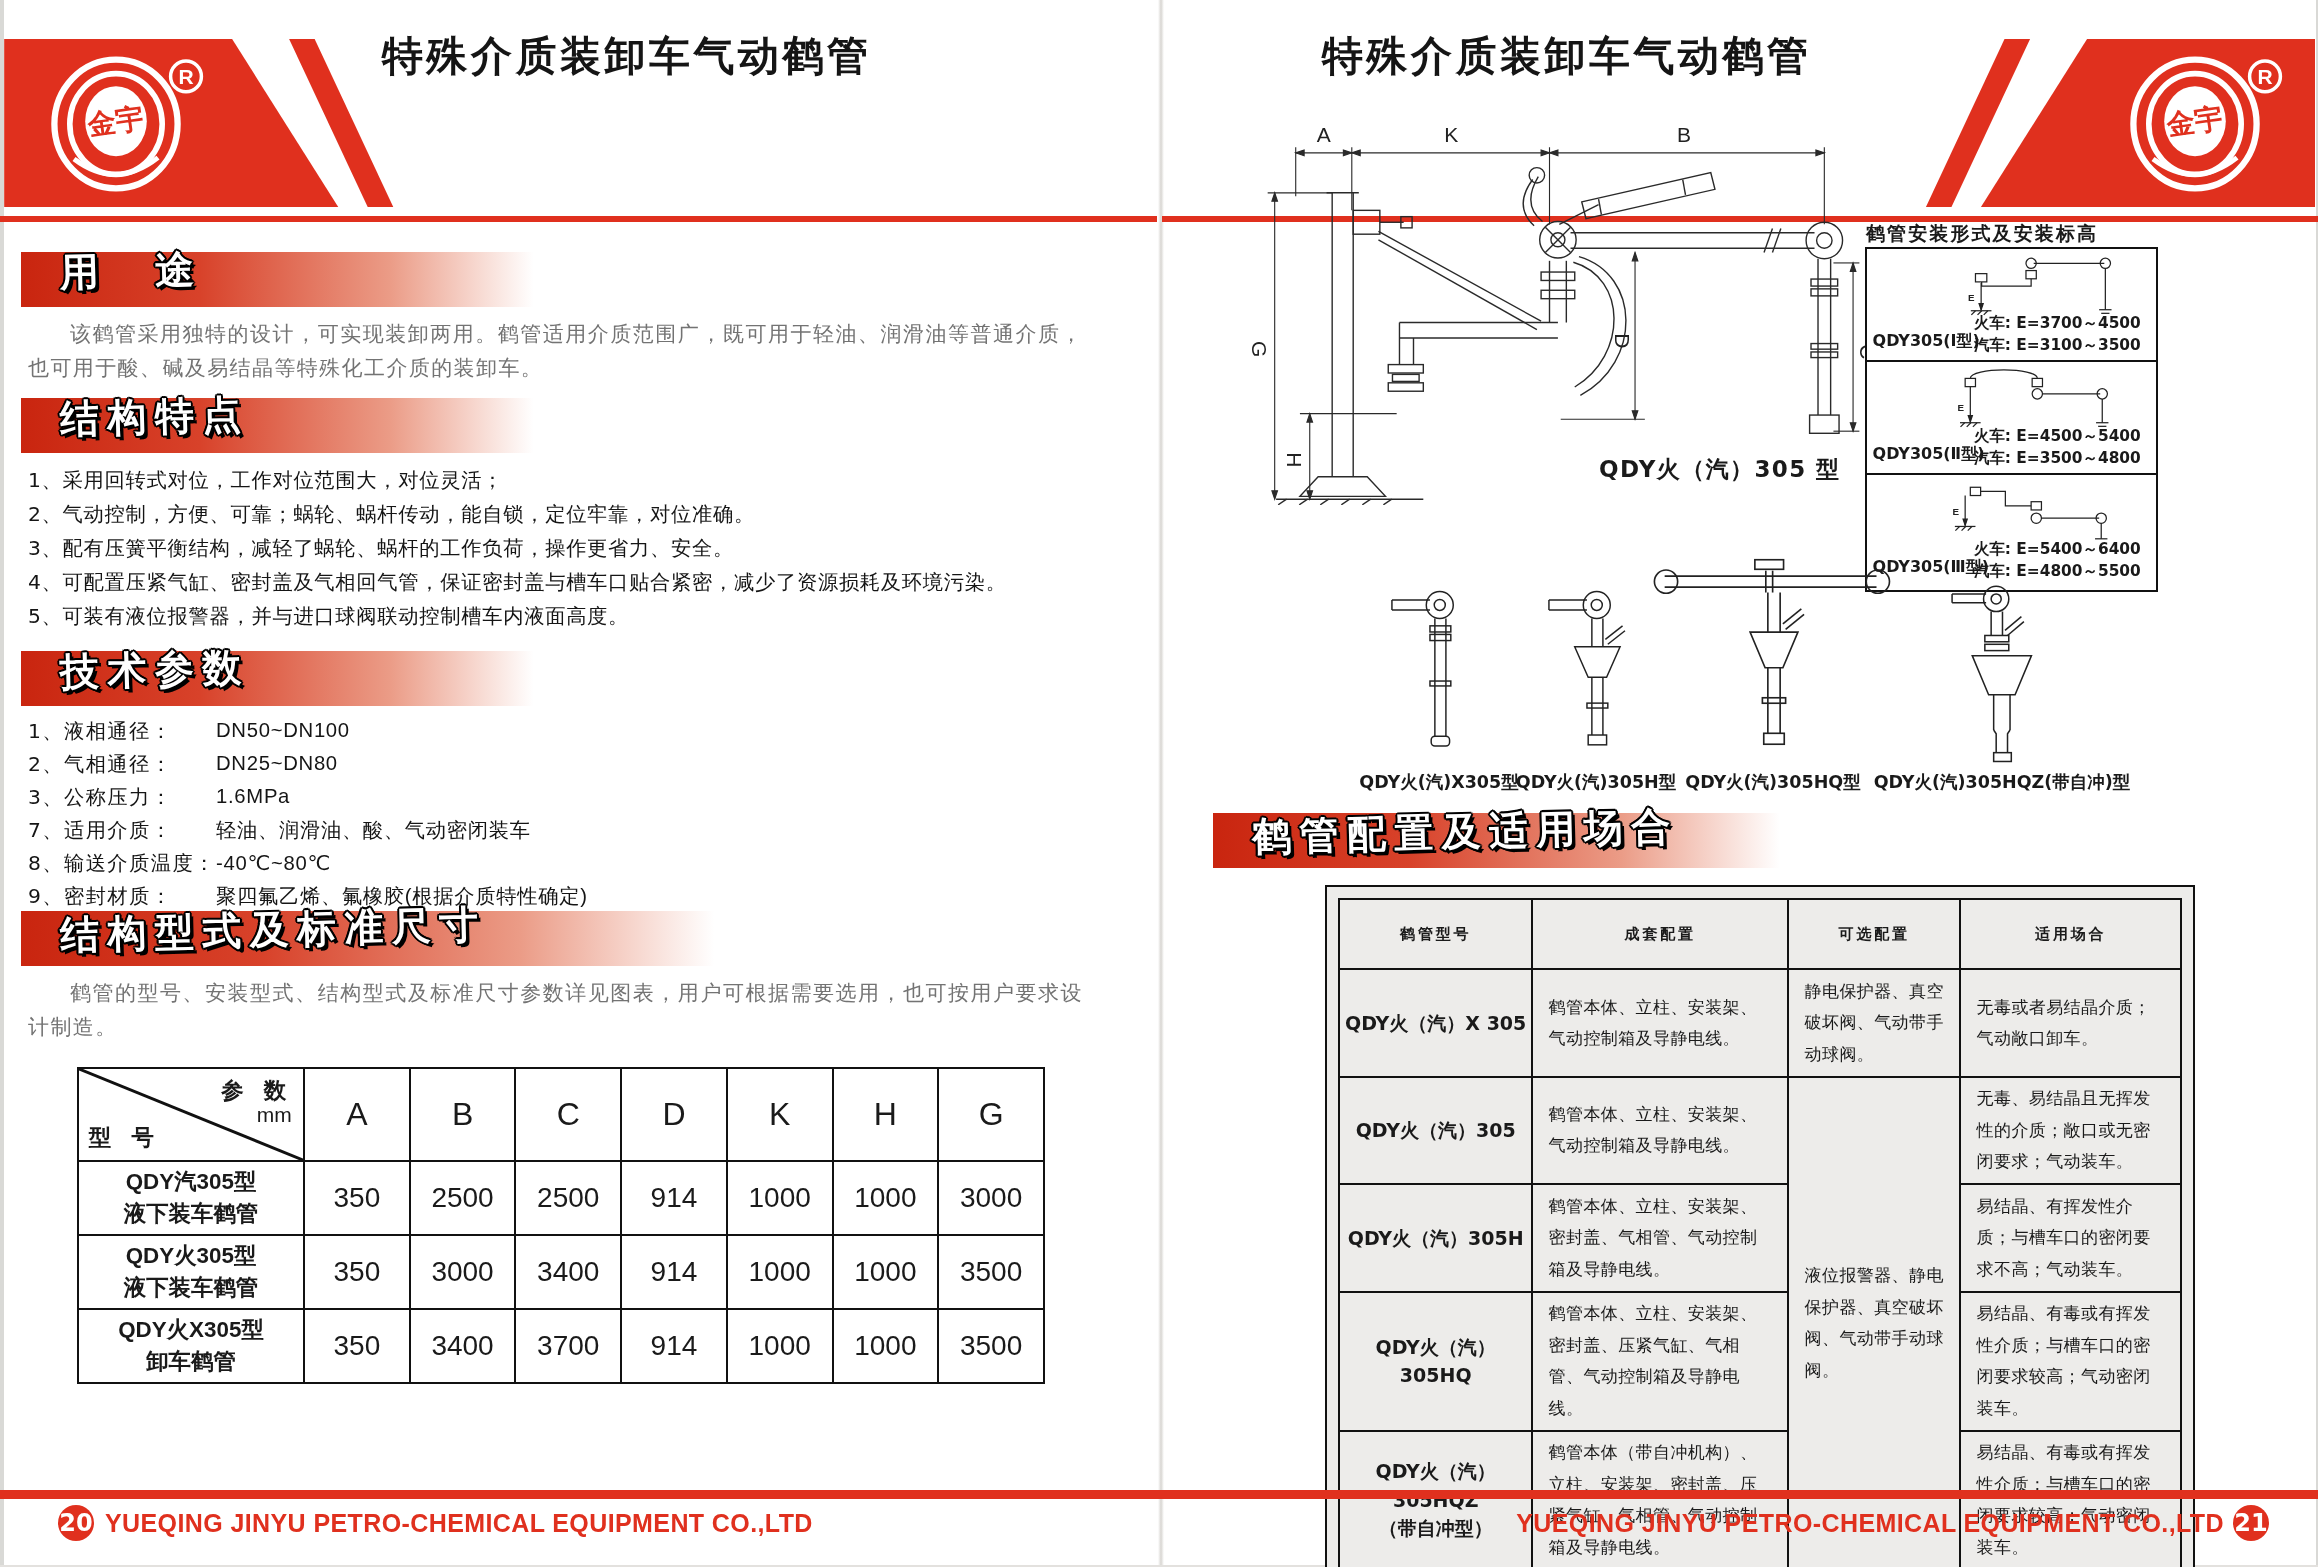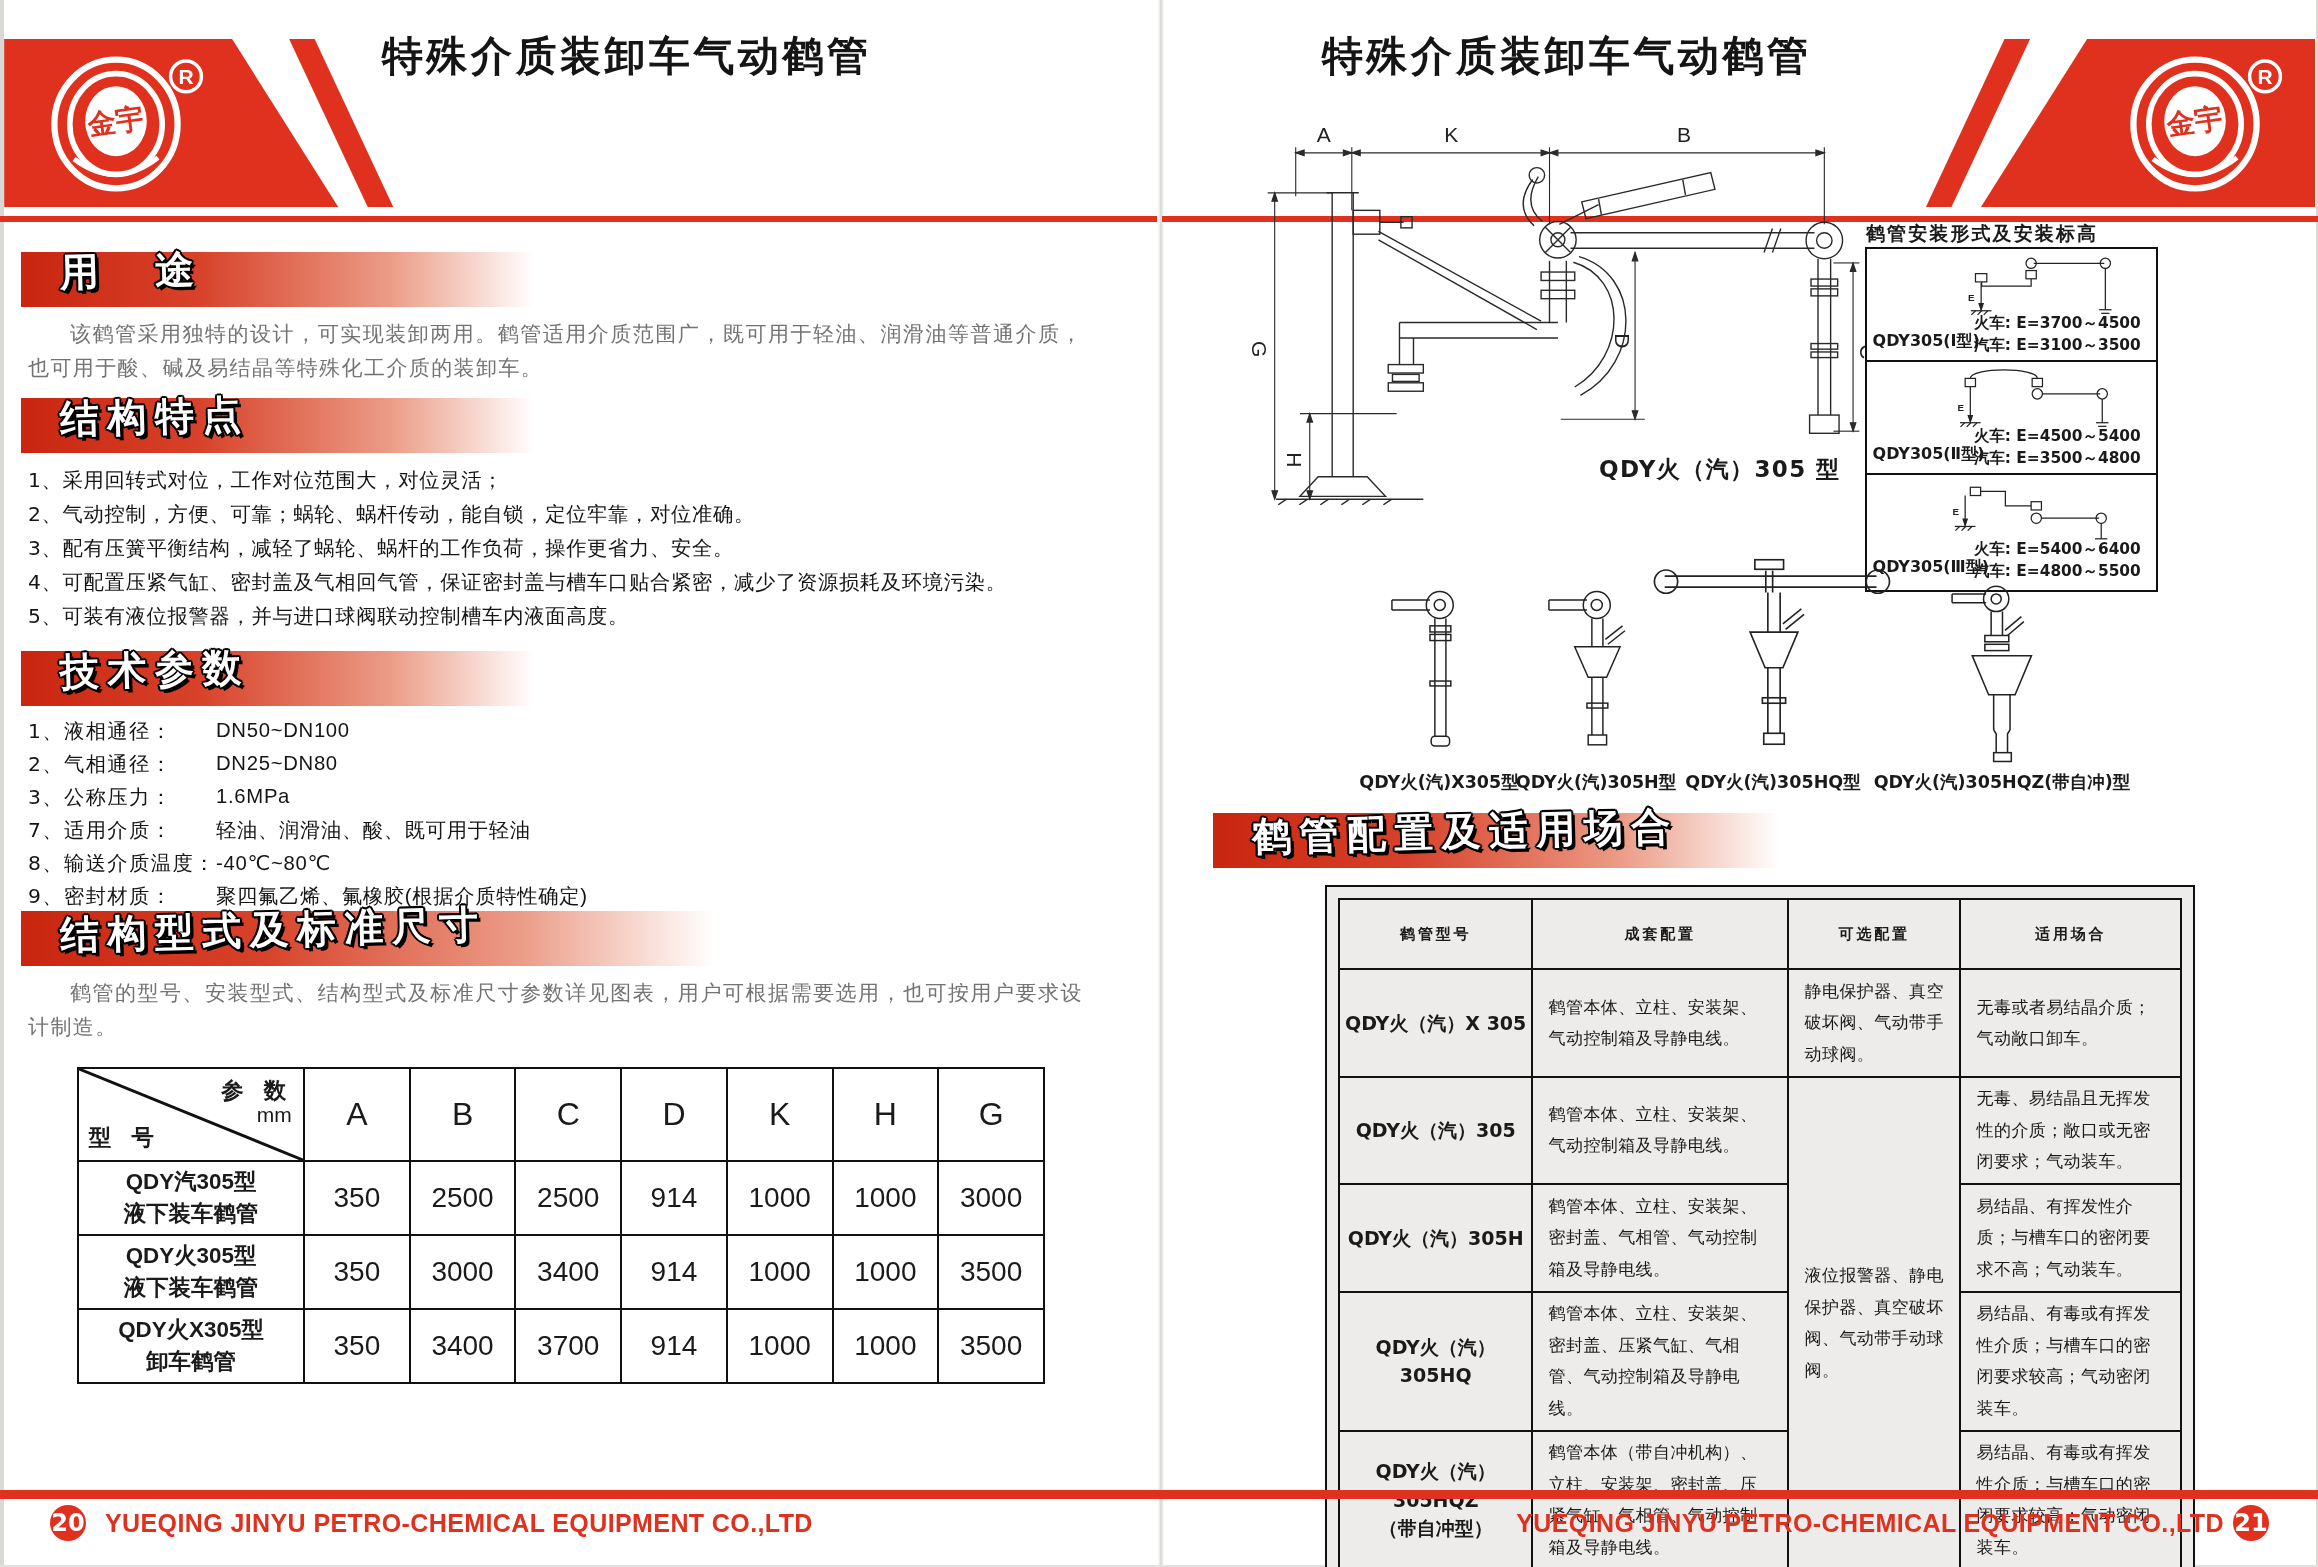--- a/index.html
+++ b/index.html
@@ -153,21 +153,21 @@
     <div class="row">
       <span class="lab">2、气相通径：</span>
       <span class="val">DN25~DN80</span>
     </div>
     <div class="row">
       <span class="lab">3、公称压力：</span>
       <span class="val">1.6MPa</span>
     </div>
     <div class="row">
       <span class="lab">7、适用介质：</span>
-      <span class="val">轻油、润滑油、酸、既可用于轻油</span>
+      <span class="val">轻油、润滑油、酸、气动密闭装车</span>
     </div>
     <div class="row">
       <span class="lab">8、输送介质温度：</span>
       <span class="val">-40℃~80℃</span>
     </div>
     <div class="row">
       <span class="lab">9、密封材质：</span>
       <span class="val">聚四氟乙烯、氟橡胶(根据介质特性确定)</span>
     </div>
   </div>
@@ -549,20 +549,20 @@
 （带自冲型）</td>
         <td class="body">鹤管本体（带自冲机构）、立柱、安装架、密封盖、压紧气缸、气相管、气动控制箱及导静电线。</td>
         <td class="body">易结晶、有毒或有挥发性介质；与槽车口的密闭要求较高；气动密闭装车。</td>
       </tr>
     </tbody>
       </table>
   </div>
 
   <div class="footer-bar"></div>
 
-  <div class="pg-circle" style="left:50px;top:1505px;">20</div>
+  <div class="pg-circle" style="left:58px;top:1505px;">20</div>
   <div class="company" style="left:105px;top:1509px;">YUEQING JINYU PETRO-CHEMICAL EQUIPMENT CO.,LTD</div>
 
   <div class="company" style="right:95px;top:1509px;">YUEQING JINYU PETRO-CHEMICAL EQUIPMENT CO.,LTD</div>
   <div class="pg-circle" style="right:50px;top:1505px;margin-left:36px;">21</div>
 
 </div>
 
 
 </body></html>

